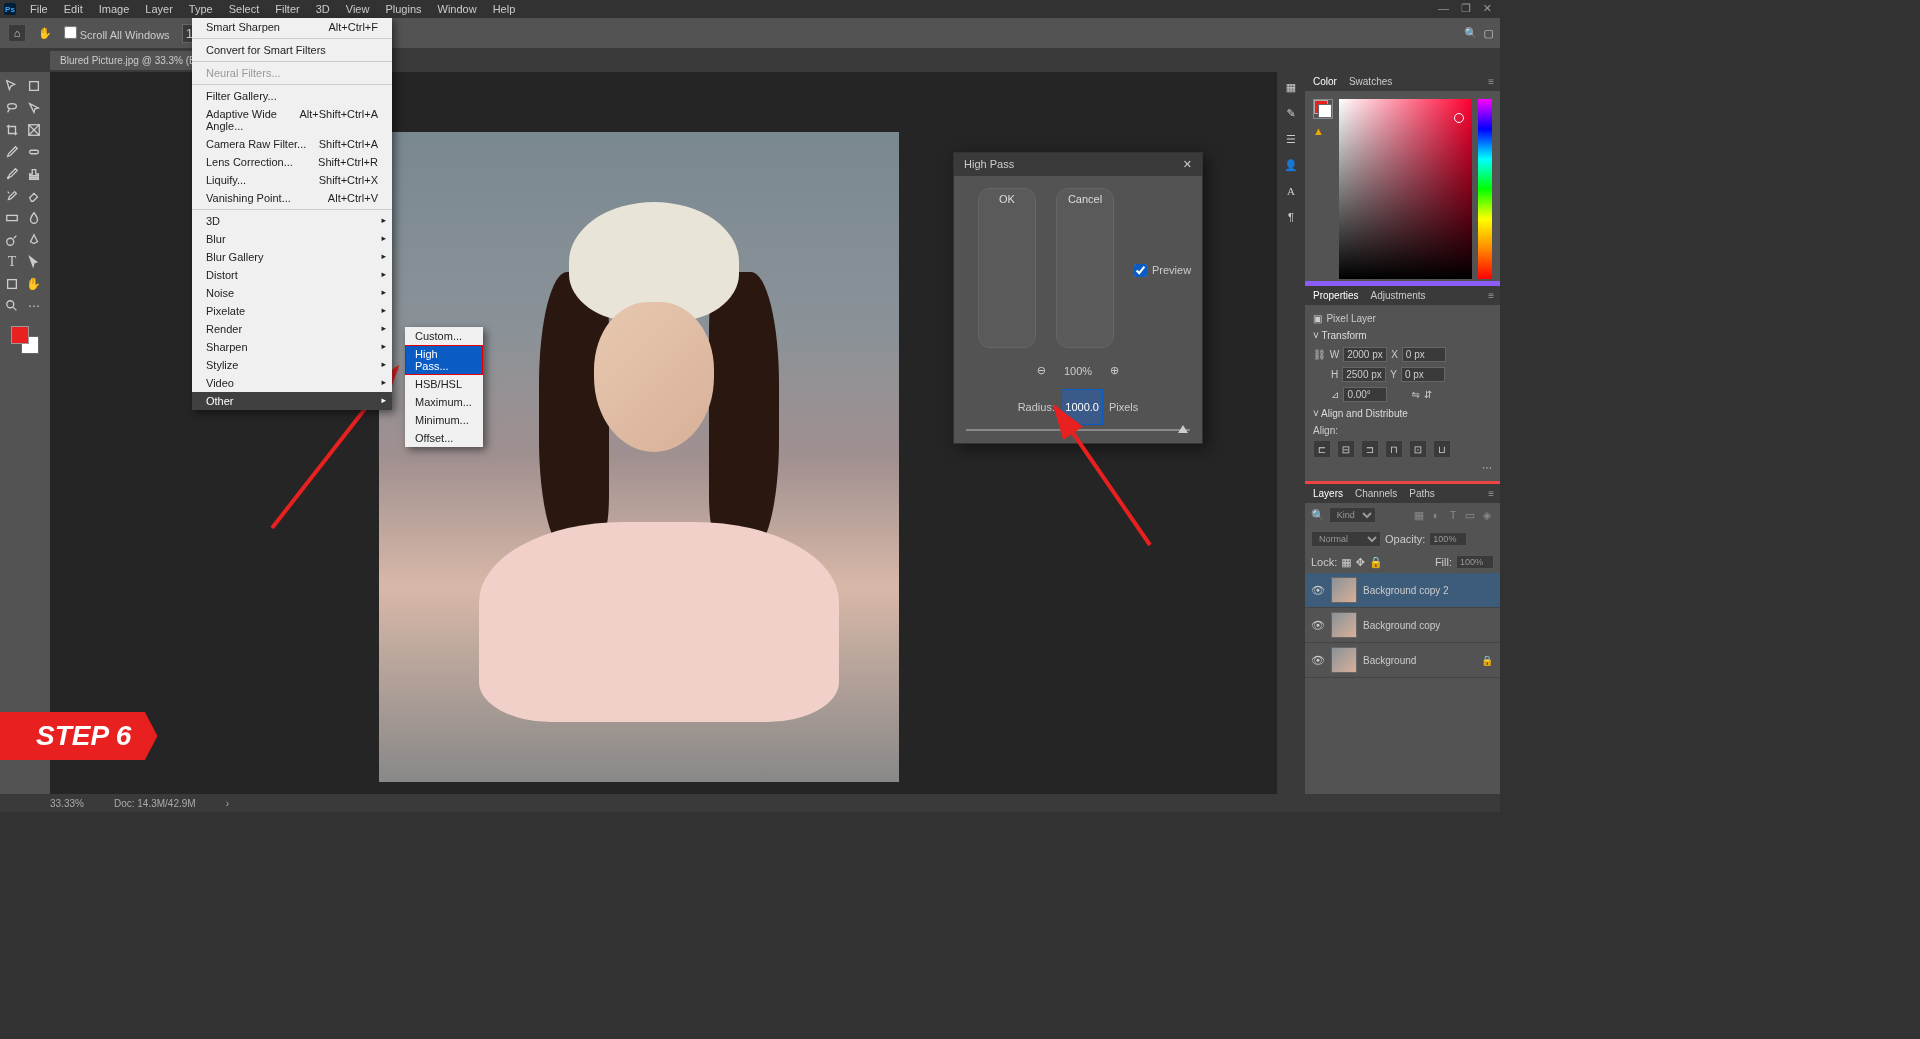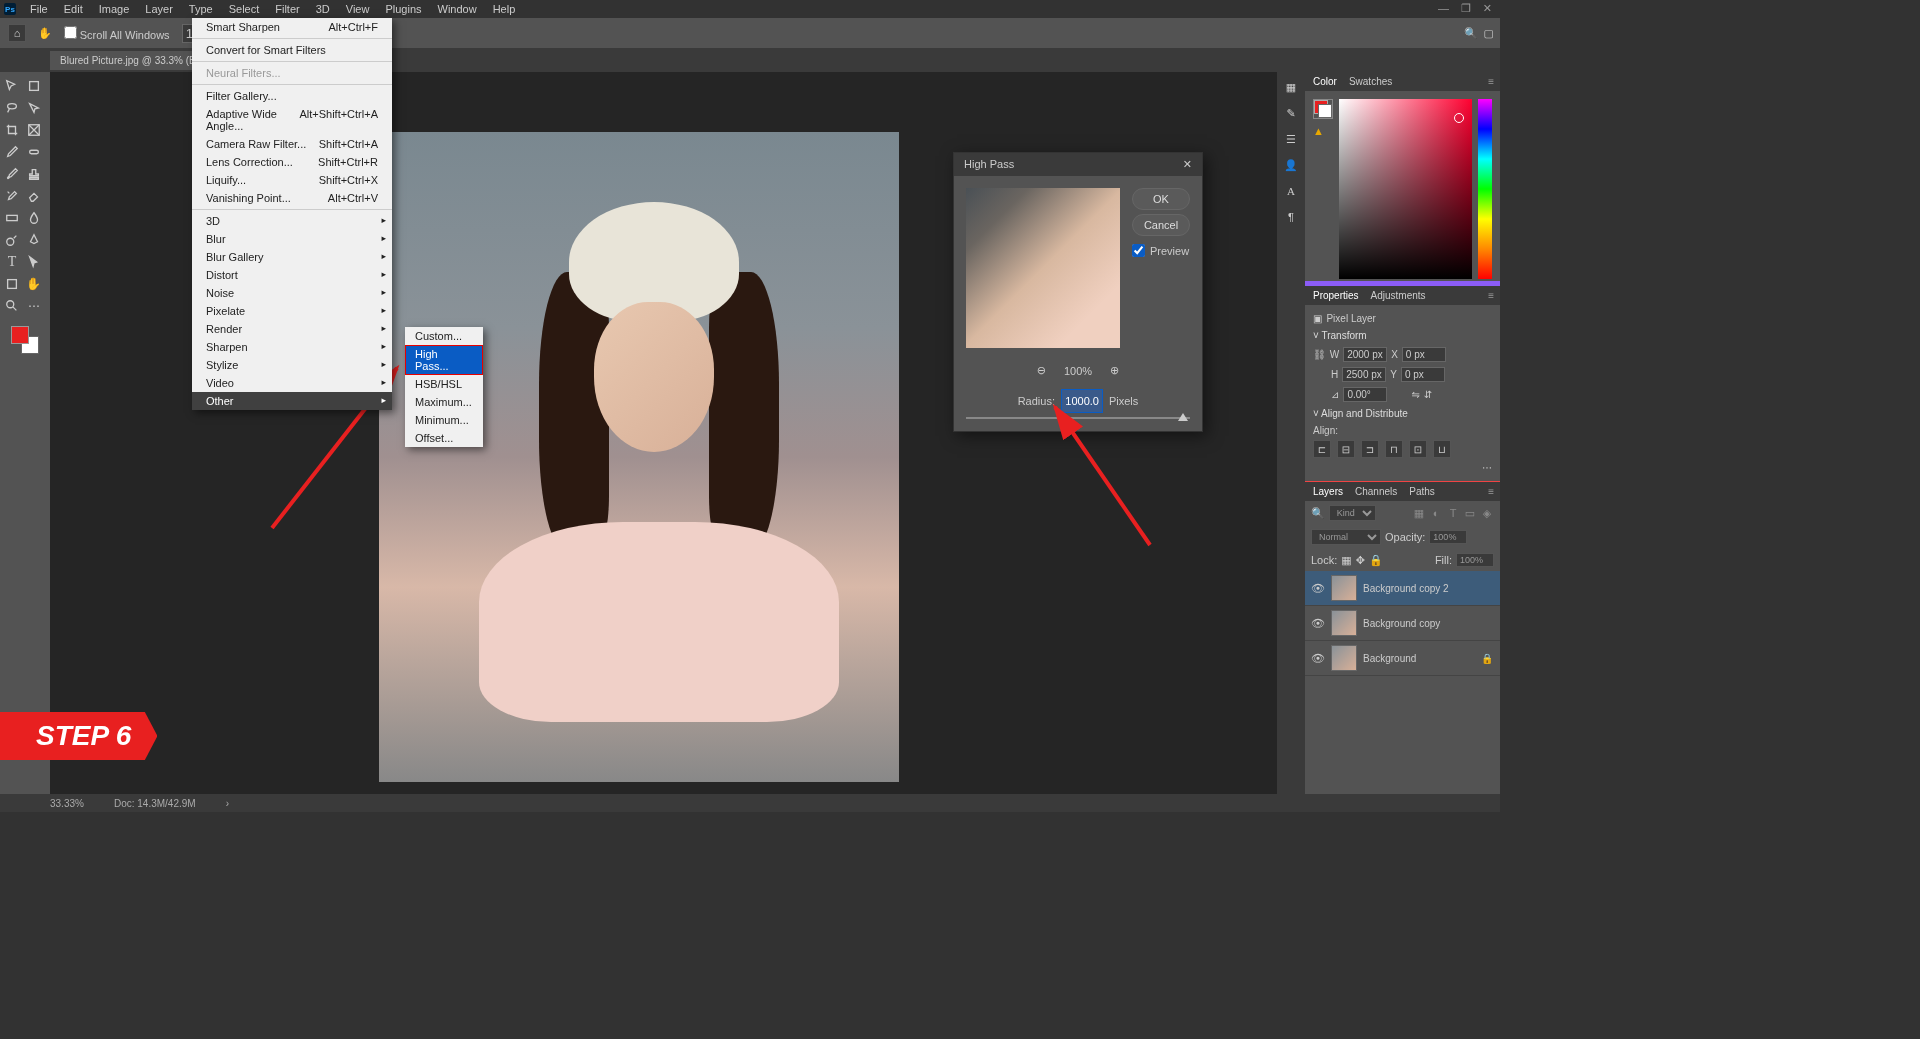--- a/index.html
+++ b/index.html
@@ -39,21 +39,21 @@
 .picker-main{flex:1;height:180px;background:linear-gradient(to bottom,transparent,#000),linear-gradient(to right,#fff,#ff0030);position:relative}
 .picker-ring{position:absolute;top:14px;right:8px;width:10px;height:10px;border:1px solid #fff;border-radius:50%}
 .hue-strip{width:14px;height:180px;background:linear-gradient(180deg,#f0f,#00f,#0ff,#0f0,#ff0,#f80,#f00)}
 .props-panel{border-top:5px solid #8b5cf6}
 .props-body{padding:8px;font-size:10px}
 .props-row{display:flex;align-items:center;gap:4px;margin-bottom:5px}
 .props-row input{width:44px;background:#3a3a3a;border:1px solid #666;color:#ccc;padding:1px 3px;font-size:10px}
 .expand-header{color:#ddd;margin:6px 0;font-size:10px}
 .align-btns{display:flex;gap:6px;margin:4px 0}
 .align-btn{width:18px;height:18px;background:#3a3a3a;border:1px solid #555;display:flex;align-items:center;justify-content:center}
-.layers-panel{flex:1;border-top:1px solid #ef4444;display:flex;flex-direction:column}
+.layers-panel{flex:1;border-top:3px solid #ef4444;display:flex;flex-direction:column}
 .layers-controls{padding:4px 6px;display:flex;gap:4px;align-items:center}
 .layers-controls select,.layers-controls input{background:#3a3a3a;border:1px solid #555;color:#999;font-size:9px;padding:1px 3px}
 .layer-btns{display:flex;gap:3px;margin-left:auto}
 .layer-btn{width:14px;height:14px;display:flex;align-items:center;justify-content:center;color:#888}
 .layers-list{flex:1;overflow:auto}
 .layer-item{display:flex;align-items:center;padding:4px 6px;gap:6px;border-bottom:1px solid #444}
 .layer-item.active{background:#3d5c7a}
 .layer-eye{width:14px;height:14px;display:flex;align-items:center;justify-content:center}
 .layer-thumb{width:26px;height:26px;background:linear-gradient(135deg,#8a9298,#d8b098);border:1px solid #666}
 .layer-name{font-size:10px}
@@ -66,27 +66,27 @@
 .fm-item.hl{background:#404040;color:#fff}
 .fm-sep{height:1px;background:#ccc;margin:2px 0}
 .fm-arrow::after{content:"▸";position:absolute;right:6px;font-size:9px}
 .submenu{position:absolute;top:327px;left:405px;width:78px;background:#f0f0f0;color:#222;font-size:11px;box-shadow:3px 3px 8px rgba(0,0,0,.5);z-index:101}
 .sm-item{padding:3px 10px}
 .sm-item.hl{background:#0a5cc4;color:#fff;outline:1px solid #e80000;outline-offset:-1px}
 .hp-dialog{position:absolute;top:152px;left:953px;width:250px;background:#535353;border:1px solid #333;box-shadow:4px 4px 15px rgba(0,0,0,.5);z-index:90;font-size:11px}
 .hp-title{background:#3a3a3a;padding:5px 10px;display:flex;justify-content:space-between;align-items:flex-start}
 .hp-body{padding:12px;display:flex;gap:12px}
 .hp-preview{width:160px;height:160px;background:linear-gradient(135deg,#4a5055 0%,#6a6560 20%,#d8b8a0 50%,#f0d0c0 80%)}
-.hp-btns{display:flex;flex-direction:column;gap:4px}
+.hp-btns{display:flex;flex-direction:row;gap:20px}
 .hp-btn{width:58px;padding:4px 0;background:#5a5a5a;border:1px solid #666;border-radius:12px;text-align:center;color:#ddd}
 .hp-check{display:flex;align-items:center;gap:5px;margin-top:4px}
 .hp-check input{accent-color:#0a5cc4}
 .hp-zoom{display:flex;justify-content:center;align-items:center;gap:18px;padding:4px}
 .hp-radius{display:flex;align-items:center;justify-content:center;gap:6px;padding:8px 12px 4px}
-.hp-radius input{width:42px;background:#3a5a8a;border:1px solid #0a5cc4;color:#fff;padding:5px 3px;font-size:11px;text-align:right}
+.hp-radius input{width:42px;background:#3a5a8a;border:1px solid #0a5cc4;color:#fff;padding:11px 3px;font-size:11px;text-align:right}
 .hp-slider{padding:0 12px 12px}
 .hp-track{height:2px;background:#888;position:relative}
 .hp-thumb{position:absolute;right:2px;top:-4px;width:0;height:0;border-left:5px solid transparent;border-right:5px solid transparent;border-bottom:8px solid #ccc}
 .step-badge{position:absolute;bottom:52px;left:0;background:#e82020;color:#fff;font-size:28px;font-weight:bold;font-style:italic;padding:8px 26px 8px 36px;clip-path:polygon(0 0,92% 0,100% 50%,92% 100%,0 100%)}
 .arrow1{position:absolute;top:358px;left:262px;z-index:95}
 .arrow2{position:absolute;top:395px;left:1040px;z-index:95}
 .statusbar{position:absolute;bottom:0;left:0;right:0;height:18px;background:#3a3a3a;display:flex;align-items:center;padding:0 50px;font-size:10px;gap:30px;color:#aaa}
 </style>
 </head>
 <body>

